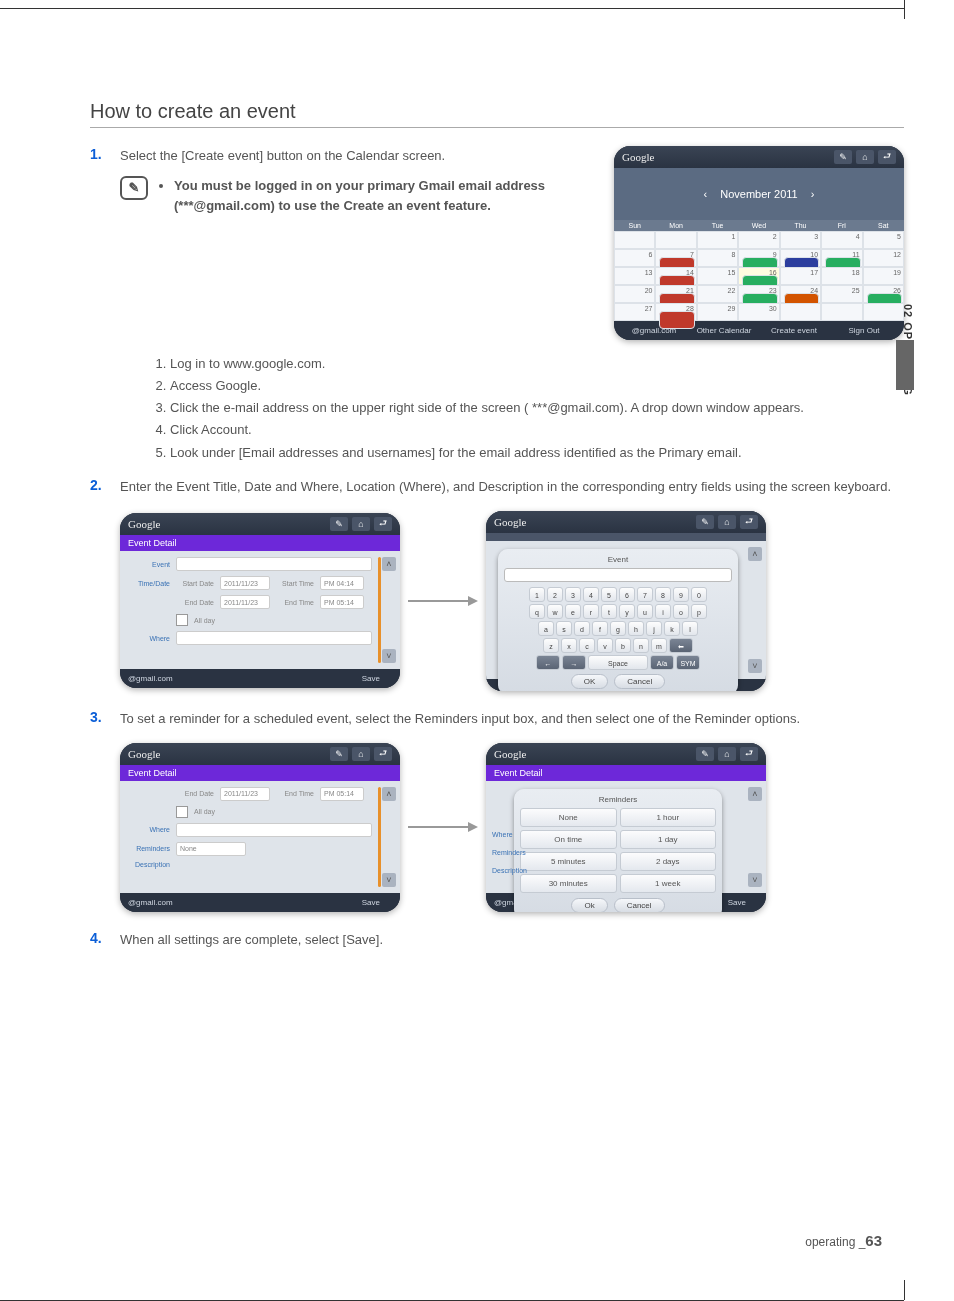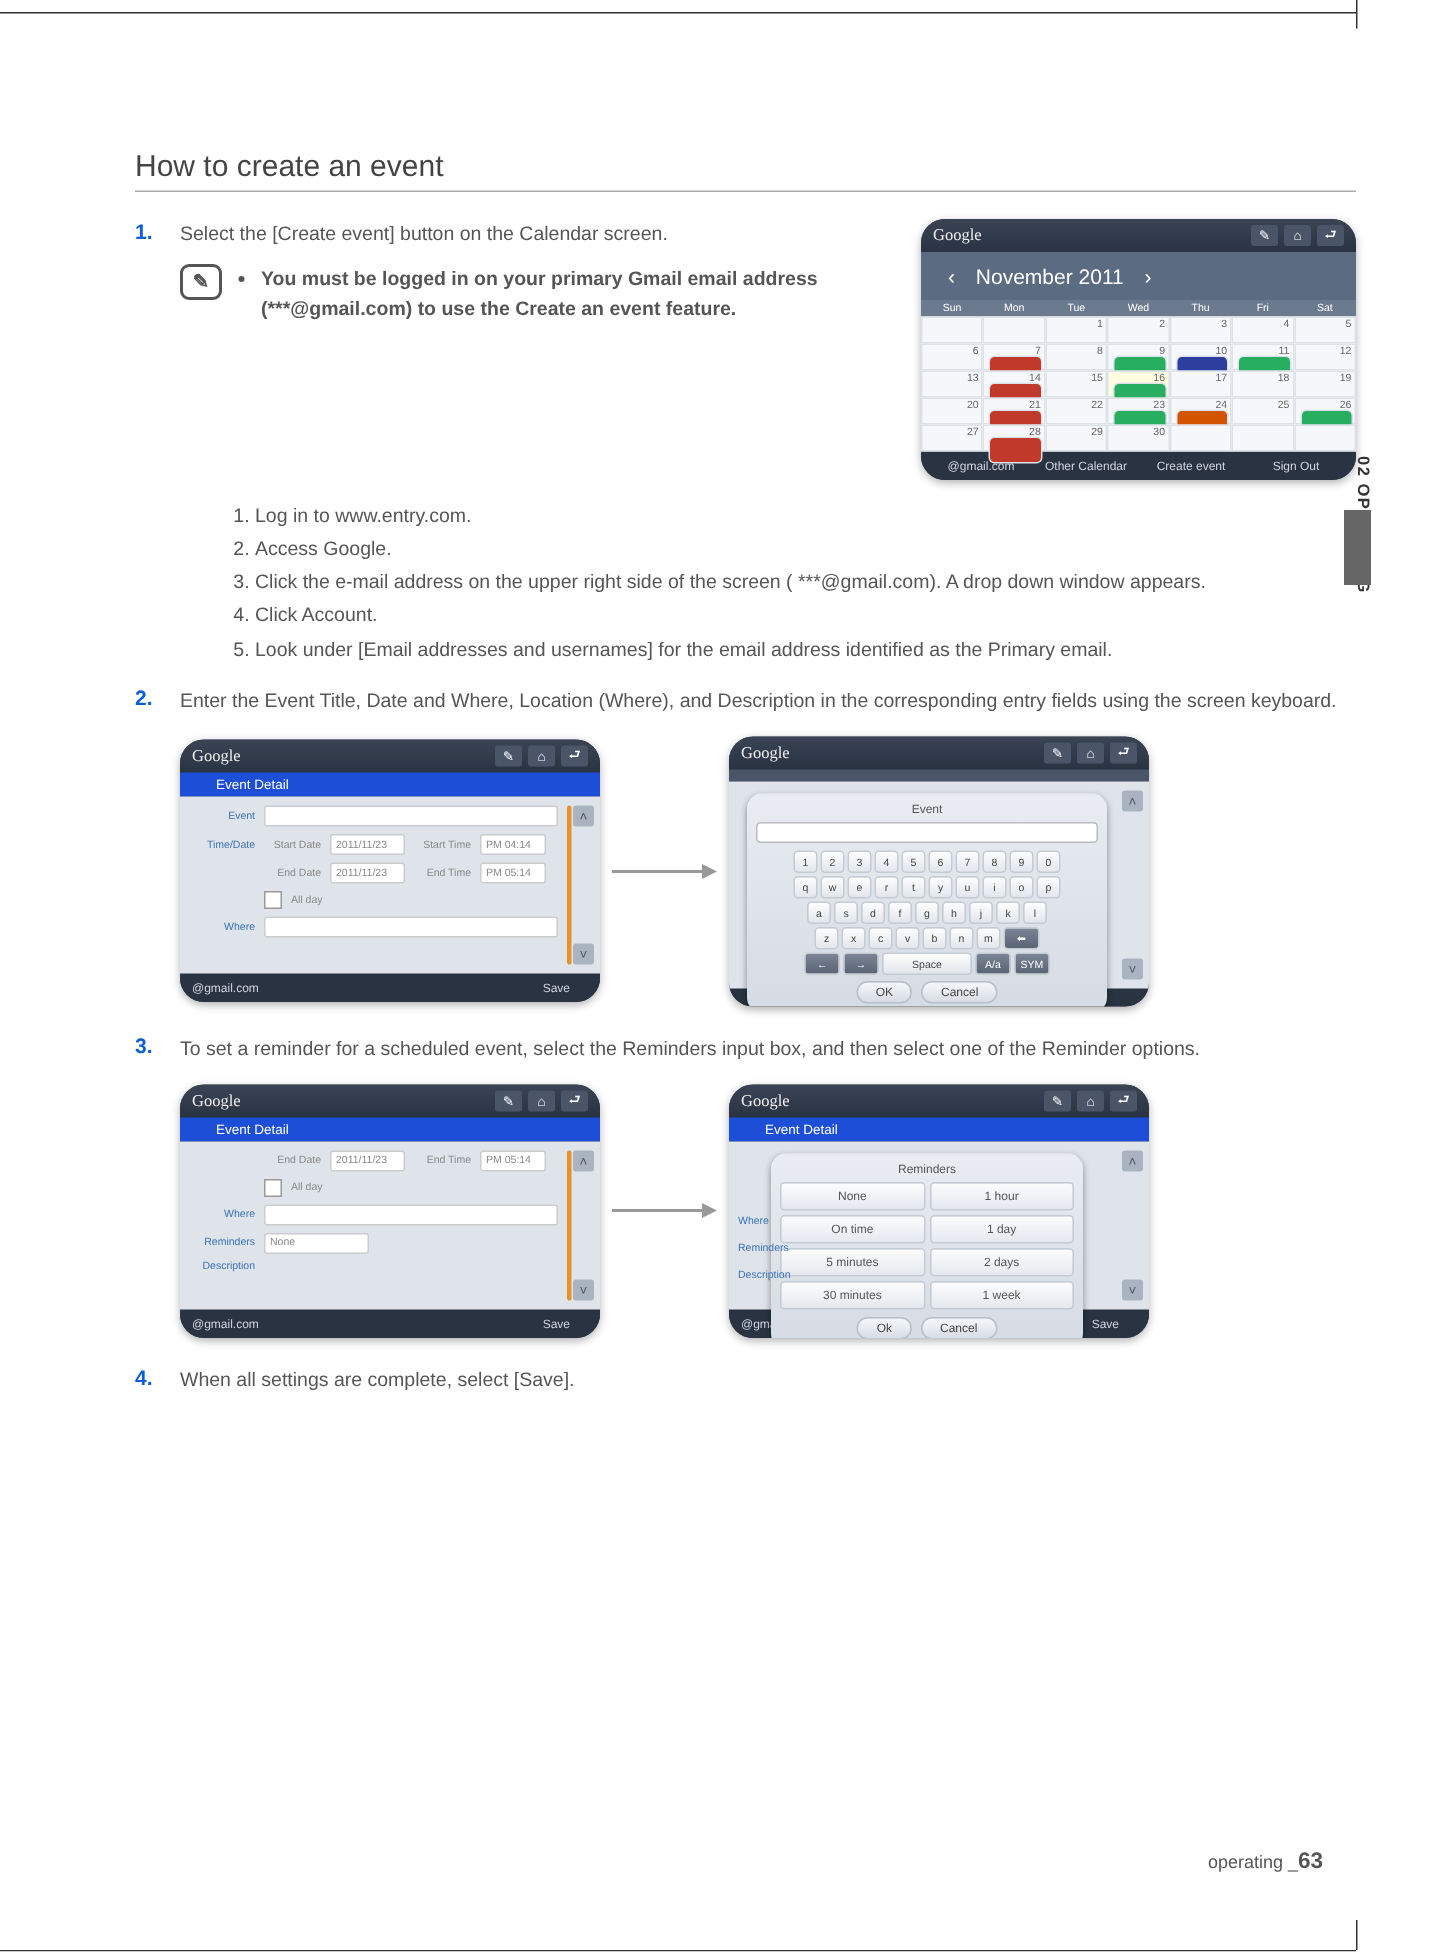--- a/index.html
+++ b/index.html
@@ -24,37 +24,37 @@
 .ordered li { margin-bottom: 2px; list-style: decimal; }
 .screenshot-group { display: flex; align-items: center; gap: 8px; margin: 10px 0 18px 30px; }
 .screenshot-group.with-arrow .arrow { width: 70px; height: 10px; position: relative; }
 .arrow::before { content: ''; position: absolute; top: 4px; left: 0; right: 8px; height: 2px; background: #999; }
 .arrow::after { content: ''; position: absolute; right: 0; top: 0; border-left: 10px solid #999; border-top: 5px solid transparent; border-bottom: 5px solid transparent; }
 .shot { border-radius: 16px; overflow: hidden; background: #2a3342; box-shadow: 0 2px 6px rgba(0,0,0,0.3); font-size: 8px; color: #cfd6e0; }
 .shot-hdr { display: flex; justify-content: space-between; align-items: center; padding: 4px 8px; background: linear-gradient(#3a4454,#2a3342); }
 .shot-hdr .logo { font-family: Georgia, serif; font-size: 11px; color: #eee; }
 .shot-hdr .icons { display: flex; gap: 4px; }
 .shot-hdr .icons span { width: 18px; height: 14px; background: #4a5568; border-radius: 2px; display: flex; align-items: center; justify-content: center; font-size: 9px; color: #fff; }
-.cal-nav { background: #5b6b82; text-align: left; padding: 8px; font-size: 14px; color: #fff; }
+.cal-nav { background: #5b6b82; text-align: center; padding: 20px; font-size: 11px; color: #fff; }
 .cal-nav .chev { padding: 0 10px; }
 .cal-grid { background: #e8ebef; color: #666; }
 .cal-days { display: grid; grid-template-columns: repeat(7,1fr); background: #6b7a8f; color: #fff; font-size: 7px; }
 .cal-days div { padding: 2px; text-align: center; }
 .cal-body { display: grid; grid-template-columns: repeat(7,1fr); }
 .cal-body div { height: 18px; border: 1px solid #dde2e8; text-align: right; padding: 1px 2px; font-size: 7px; position: relative; background: #f5f7fa; }
 .cal-body div.today { background: #fffce0; }
 .pill { position: absolute; left: 1px; right: 1px; bottom: 1px; height: 7px; border-radius: 4px; font-size: 5px; color: #fff; overflow: hidden; padding-left: 2px; line-height: 7px; }
 .pill.red { background: #c0392b; }
 .pill.green { background: #27ae60; }
 .pill.blue { background: #2c3e9e; }
 .pill.orange { background: #d35400; }
 .shot-ftr { display: flex; justify-content: space-between; padding: 5px 8px; background: #2a3342; font-size: 8px; gap: 6px; }
 .shot-ftr span { flex: 1; text-align: center; }
 .detail-body { background: #dfe4ea; padding: 6px 8px; height: 118px; position: relative; }
-.detail-title { background: #1d4ed8; color: #fff; padding: 3px 24px; font-size: 9px; }
+.detail-title { background: #6d28d9; color: #fff; padding: 3px 8px; font-size: 9px; }
 .detail-row { display: flex; gap: 6px; margin-bottom: 5px; align-items: center; }
 .detail-label { font-size: 7px; color: #3a72b5; width: 42px; text-align: right; }
 .detail-label.sub { color: #888; }
 .detail-input { background: #fff; border: 1px solid #ccc; height: 14px; border-radius: 2px; flex: 1; font-size: 7px; padding: 0 3px; display: flex; align-items: center; color: #888; }
 .scroll-arrows { position: absolute; right: 4px; top: 6px; bottom: 6px; width: 14px; display: flex; flex-direction: column; justify-content: space-between; }
 .scroll-arrows span { background: #aab3c0; height: 14px; width: 14px; border-radius: 2px; text-align: center; font-size: 9px; line-height: 14px; color: #555; }
 .scroll-track { position: absolute; right: 19px; top: 6px; bottom: 6px; width: 3px; background: #e8902a; border-radius: 2px; }
 .save-btn-ftr { text-align: right; padding-right: 20px; }
 .kbd-popup { background: linear-gradient(#e9edf2,#d5dbe3); border-radius: 10px; margin: 4px 8px; padding: 6px; box-shadow: 0 2px 5px rgba(0,0,0,0.4); }
 .kbd-title { text-align: center; font-size: 8px; color: #555; margin-bottom: 4px; }
@@ -165,21 +165,21 @@
             <span>@gmail.com</span>
             <span>Other Calendar</span>
             <span>Create event</span>
             <span>Sign Out</span>
           </div>
         </div>
       </div>
     </div>
 
     <ol class="ordered">
-      <li>Log in to www.entry.com.</li>
+      <li>Log in to www.google.com.</li>
       <li>Access Google.</li>
       <li>Click the e-mail address on the upper right side of the screen ( ***@gmail.com). A drop down window appears.</li>
       <li>Click Account.</li>
       <li>Look under [Email addresses and usernames] for the email address identified as the Primary email.</li>
     </ol>
 
     <div class="step">
       <div class="step-num">2.</div>
       <div class="step-text">Enter the Event Title, Date and Where, Location (Where), and Description in the corresponding entry fields using the screen keyboard.</div>
     </div>

